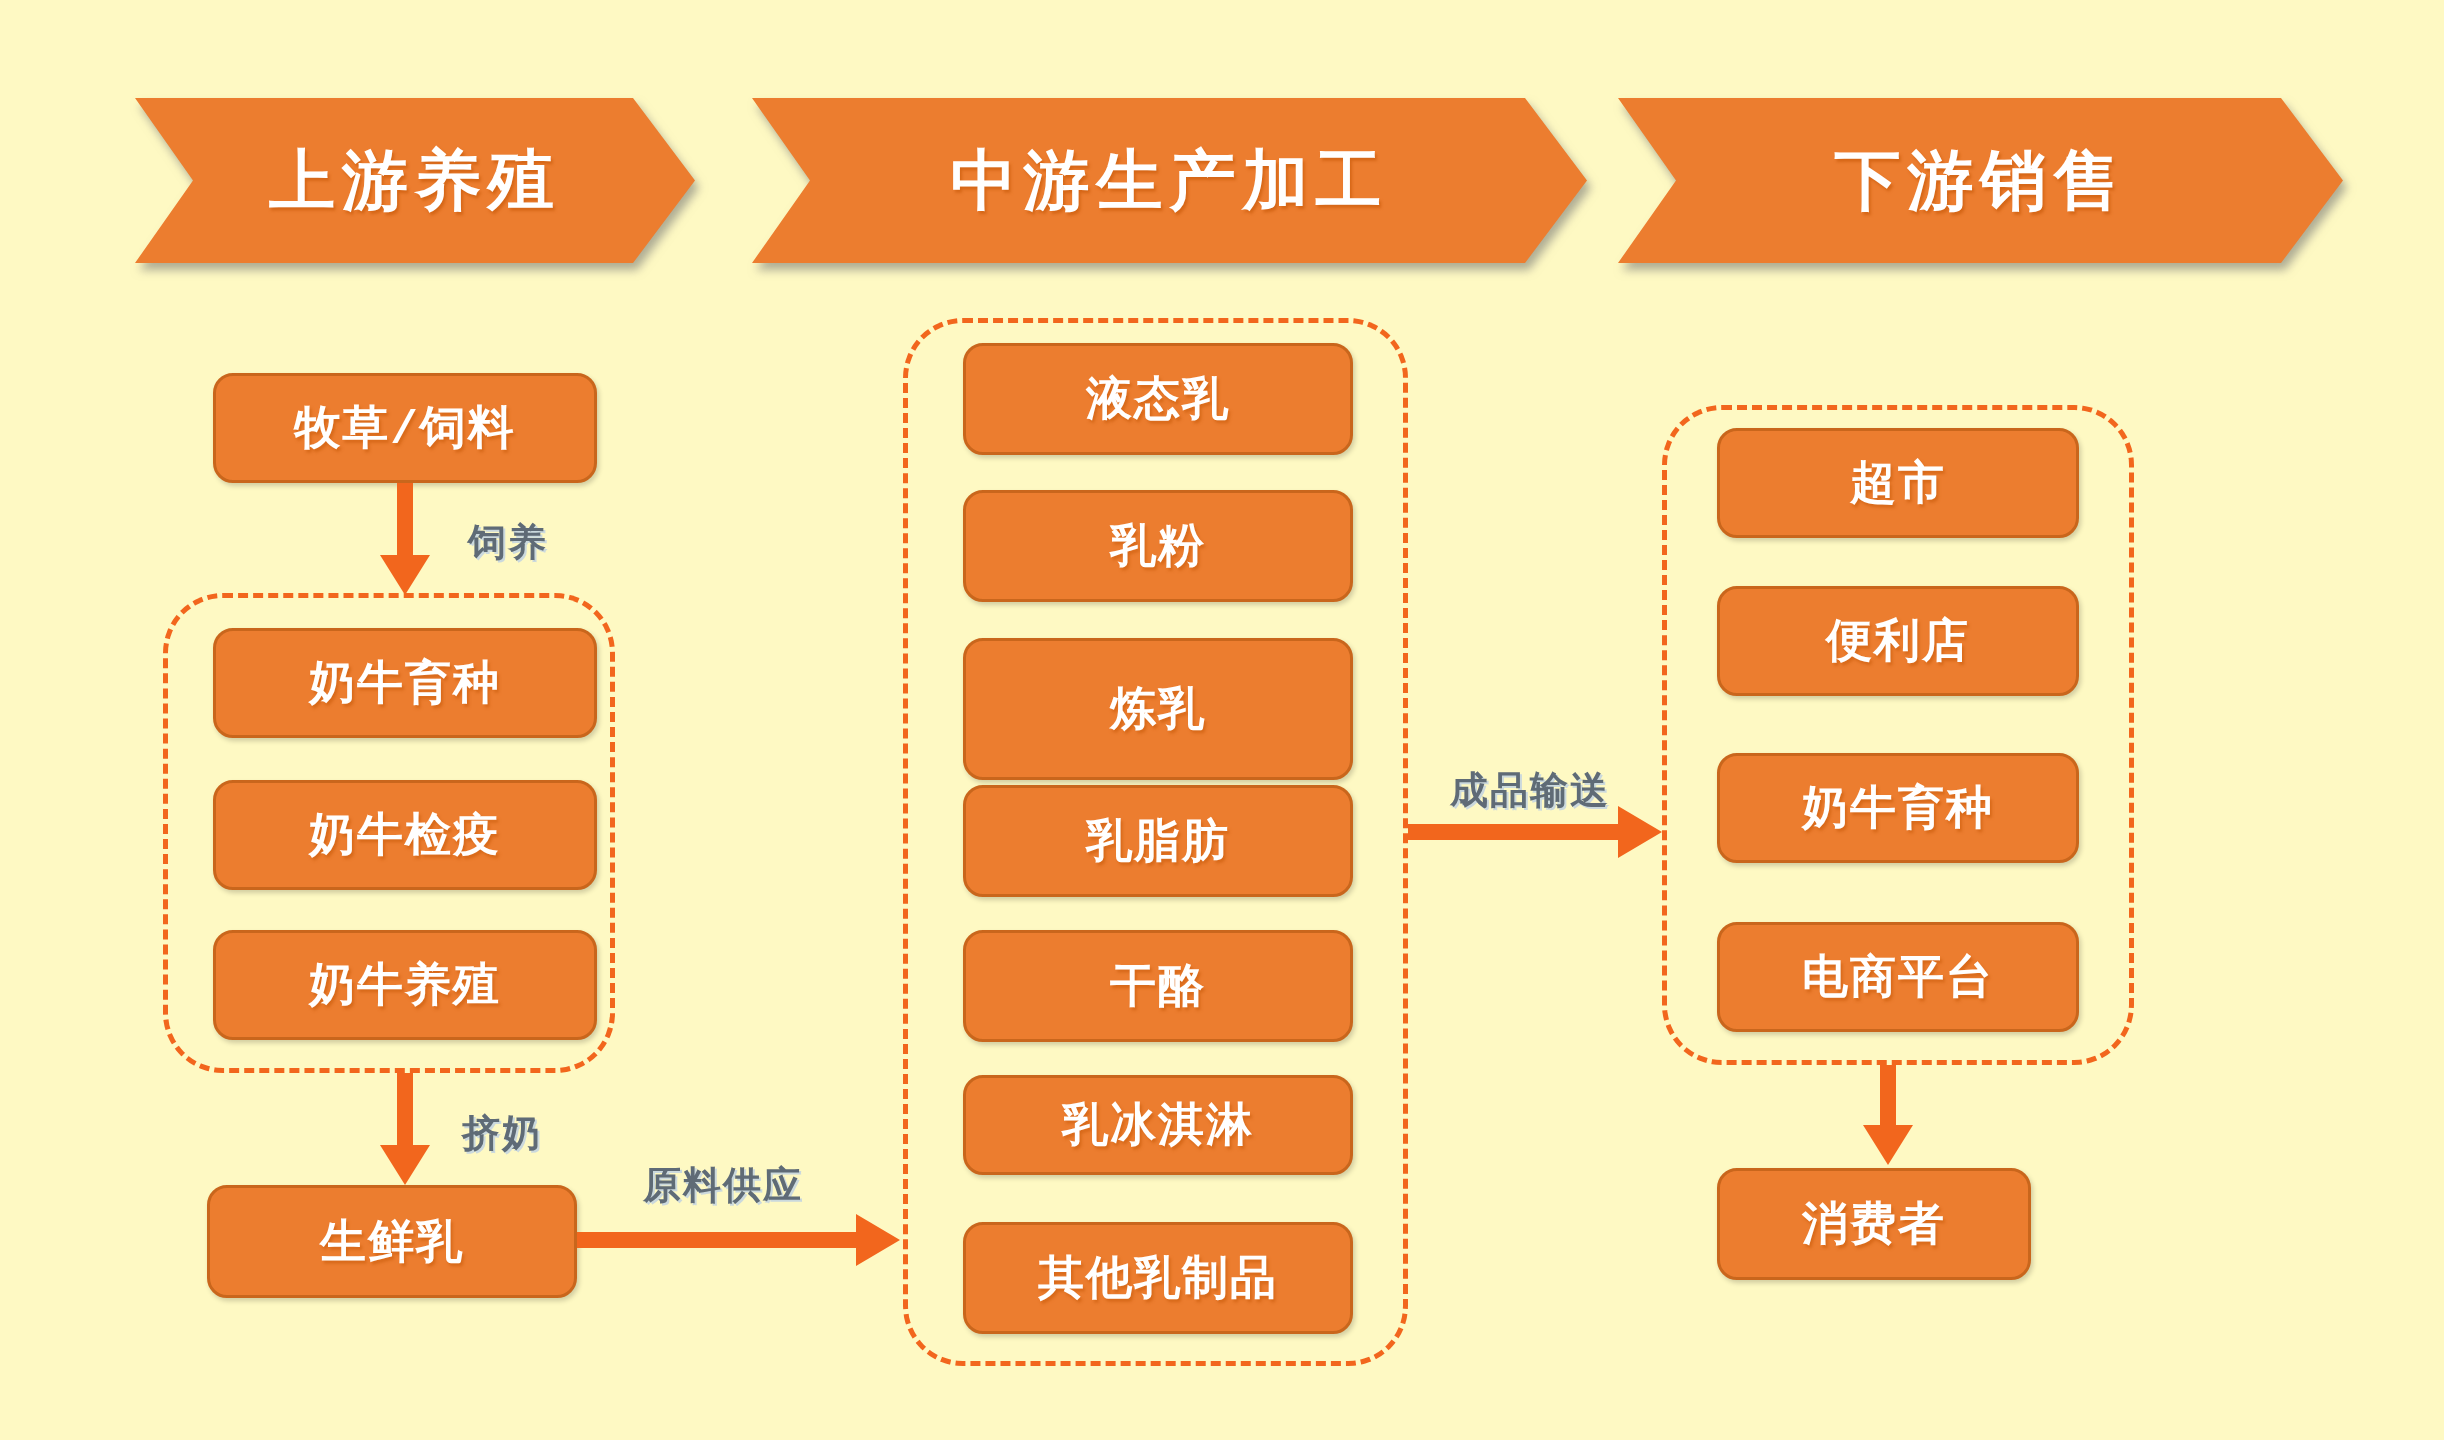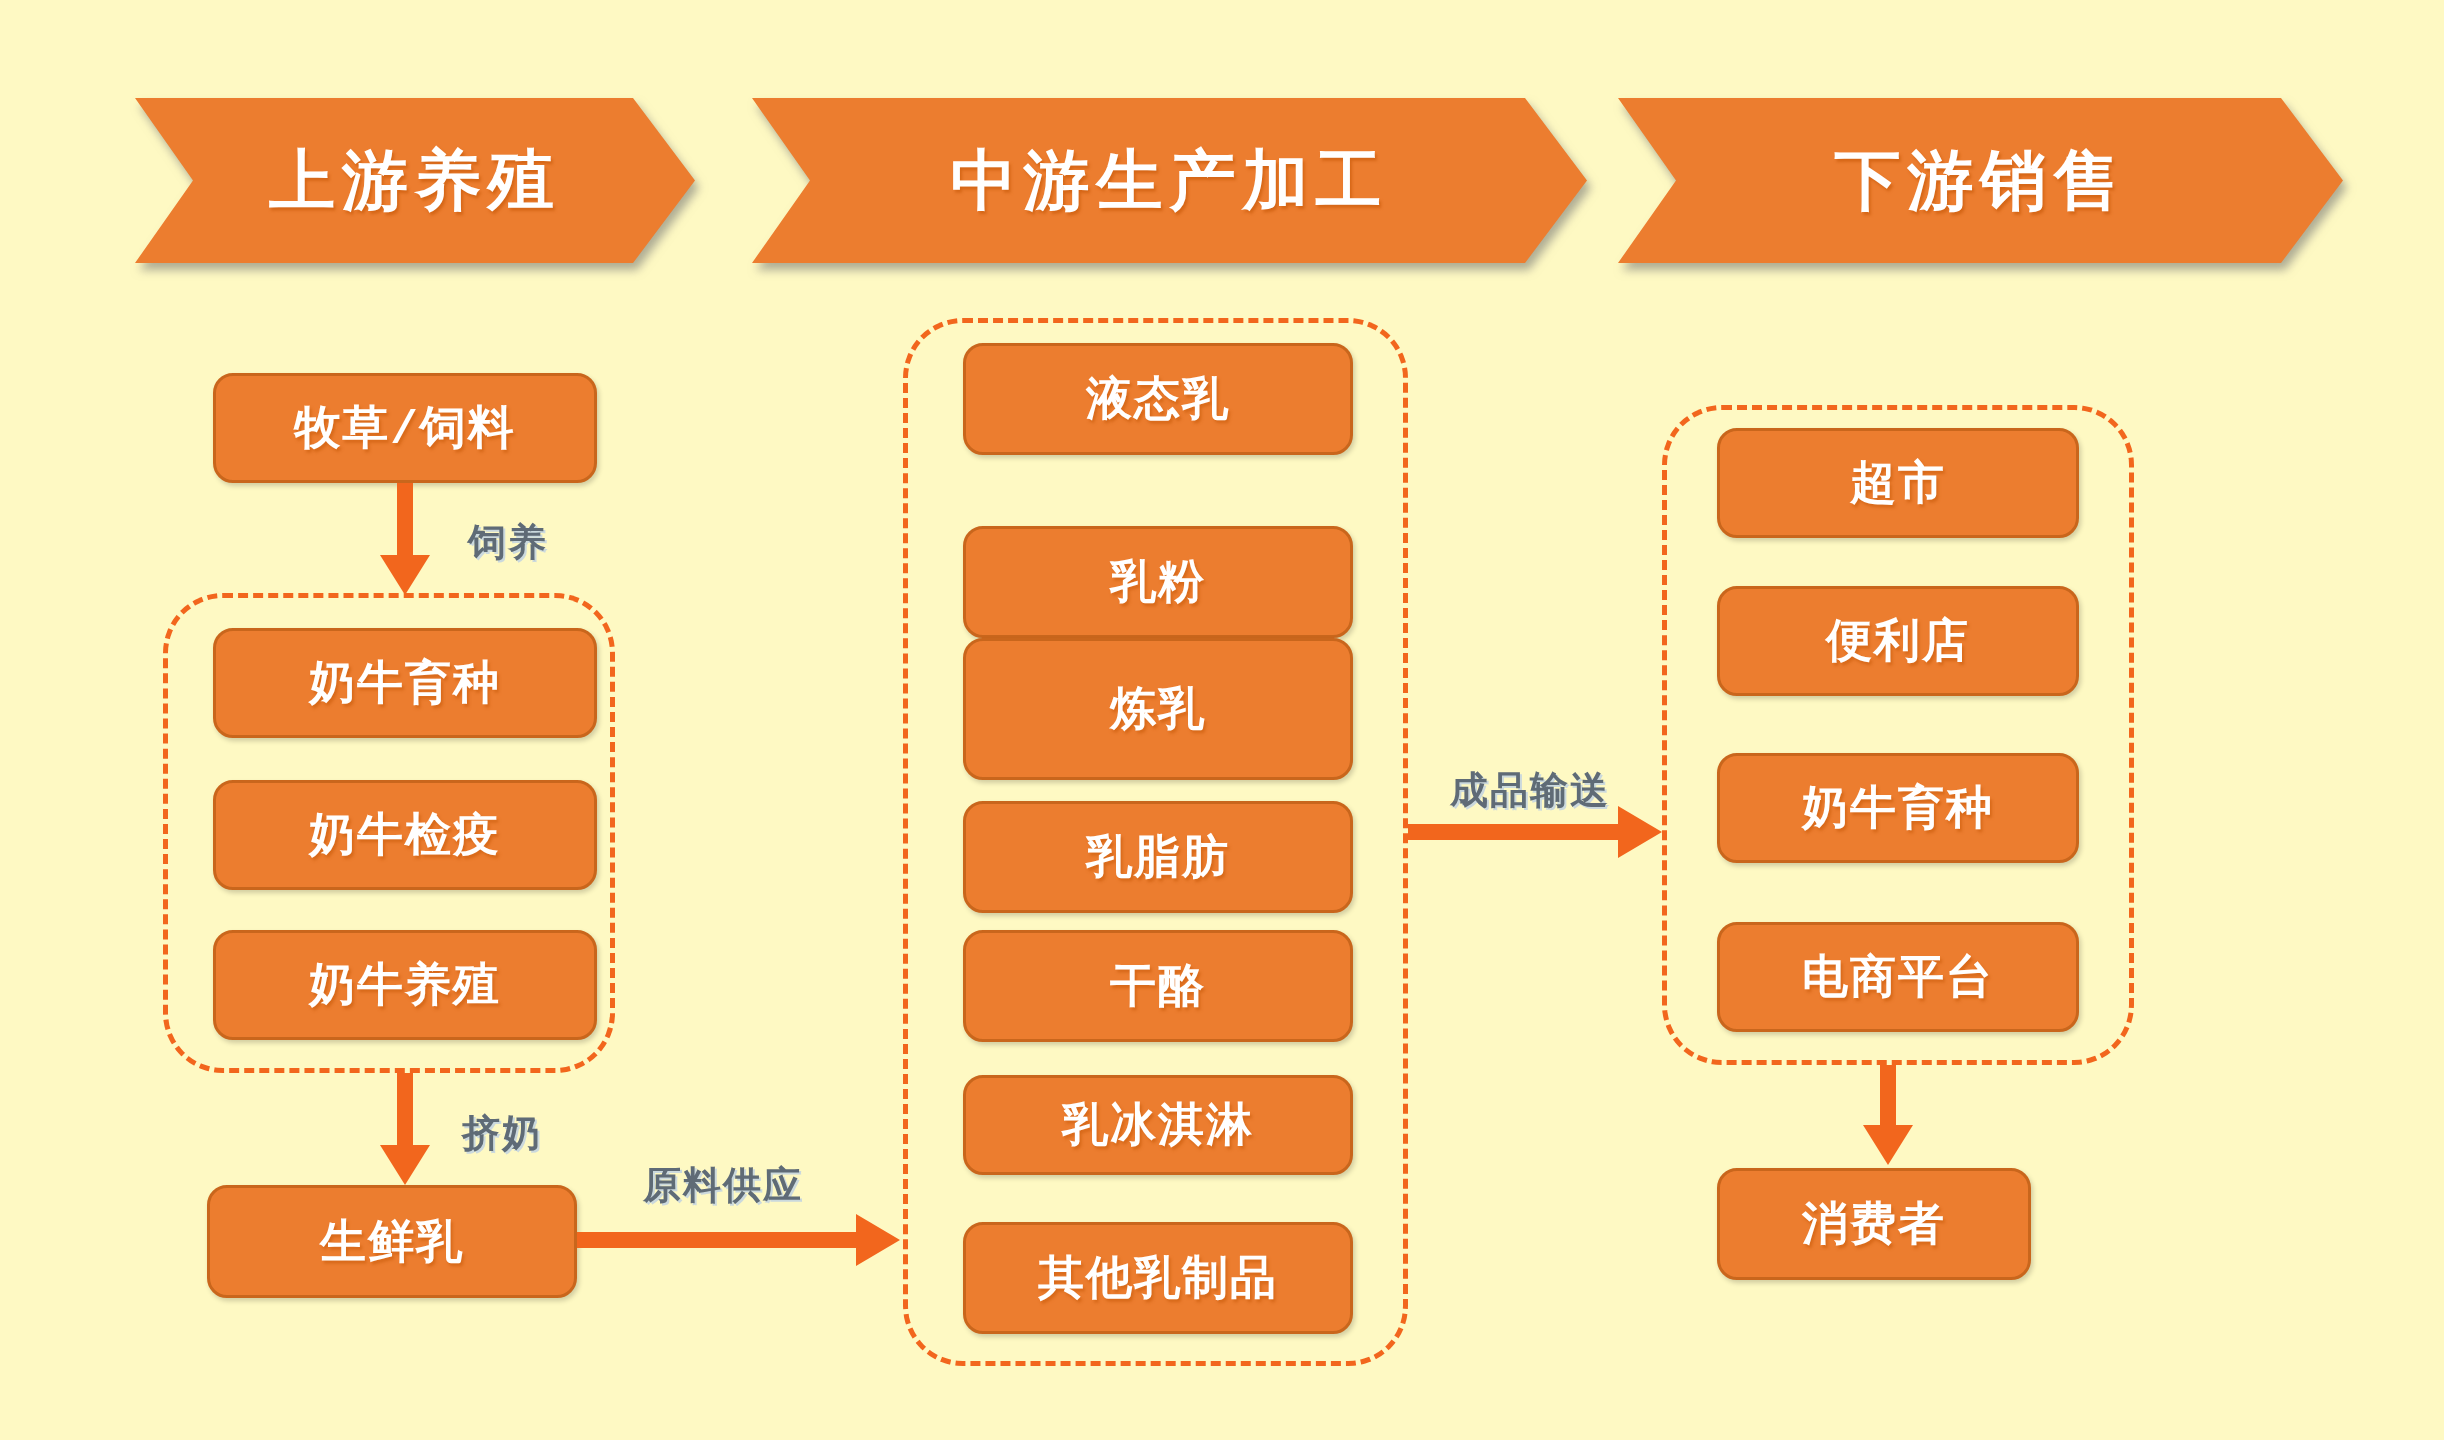--- a/index.html
+++ b/index.html
@@ -101,23 +101,23 @@
   <div class="flow-label" style="left:462px;top:1108px;">挤奶</div>
 
   <div class="node" style="left:207px;top:1185px;width:370px;height:113px;">生鲜乳</div>
 
   <div class="flow-label" style="left:643px;top:1160px;width:200px;text-align:left;">原料供应</div>
   <div class="shaft-h" style="left:577px;top:1232px;width:281px;"></div>
   <div class="head-right" style="left:856px;top:1214px;"></div>
 
   <div class="dashed" style="left:903px;top:318px;width:505px;height:1048px;"></div>
   <div class="node" style="left:963px;top:343px;width:390px;height:112px;">液态乳</div>
-  <div class="node" style="left:963px;top:490px;width:390px;height:112px;margin-top:36px;">乳粉</div>
+  <div class="node" style="left:963px;top:490px;width:390px;height:112px;">乳粉</div>
   <div class="node" style="left:963px;top:638px;width:390px;height:142px;">炼乳</div>
-  <div class="node" style="left:963px;top:785px;width:390px;height:112px;margin-top:16px;">乳脂肪</div>
+  <div class="node" style="left:963px;top:785px;width:390px;height:112px;">乳脂肪</div>
   <div class="node" style="left:963px;top:930px;width:390px;height:112px;">干酪</div>
   <div class="node" style="left:963px;top:1075px;width:390px;height:100px;">乳冰淇淋</div>
   <div class="node" style="left:963px;top:1222px;width:390px;height:112px;">其他乳制品</div>
 
   <div class="flow-label" style="left:1430px;top:765px;width:200px;text-align:center;">成品输送</div>
   <div class="shaft-h" style="left:1408px;top:824px;width:212px;"></div>
   <div class="head-right" style="left:1618px;top:806px;"></div>
 
   <div class="dashed" style="left:1662px;top:405px;width:472px;height:660px;"></div>
   <div class="node" style="left:1717px;top:428px;width:362px;height:110px;">超市</div>

